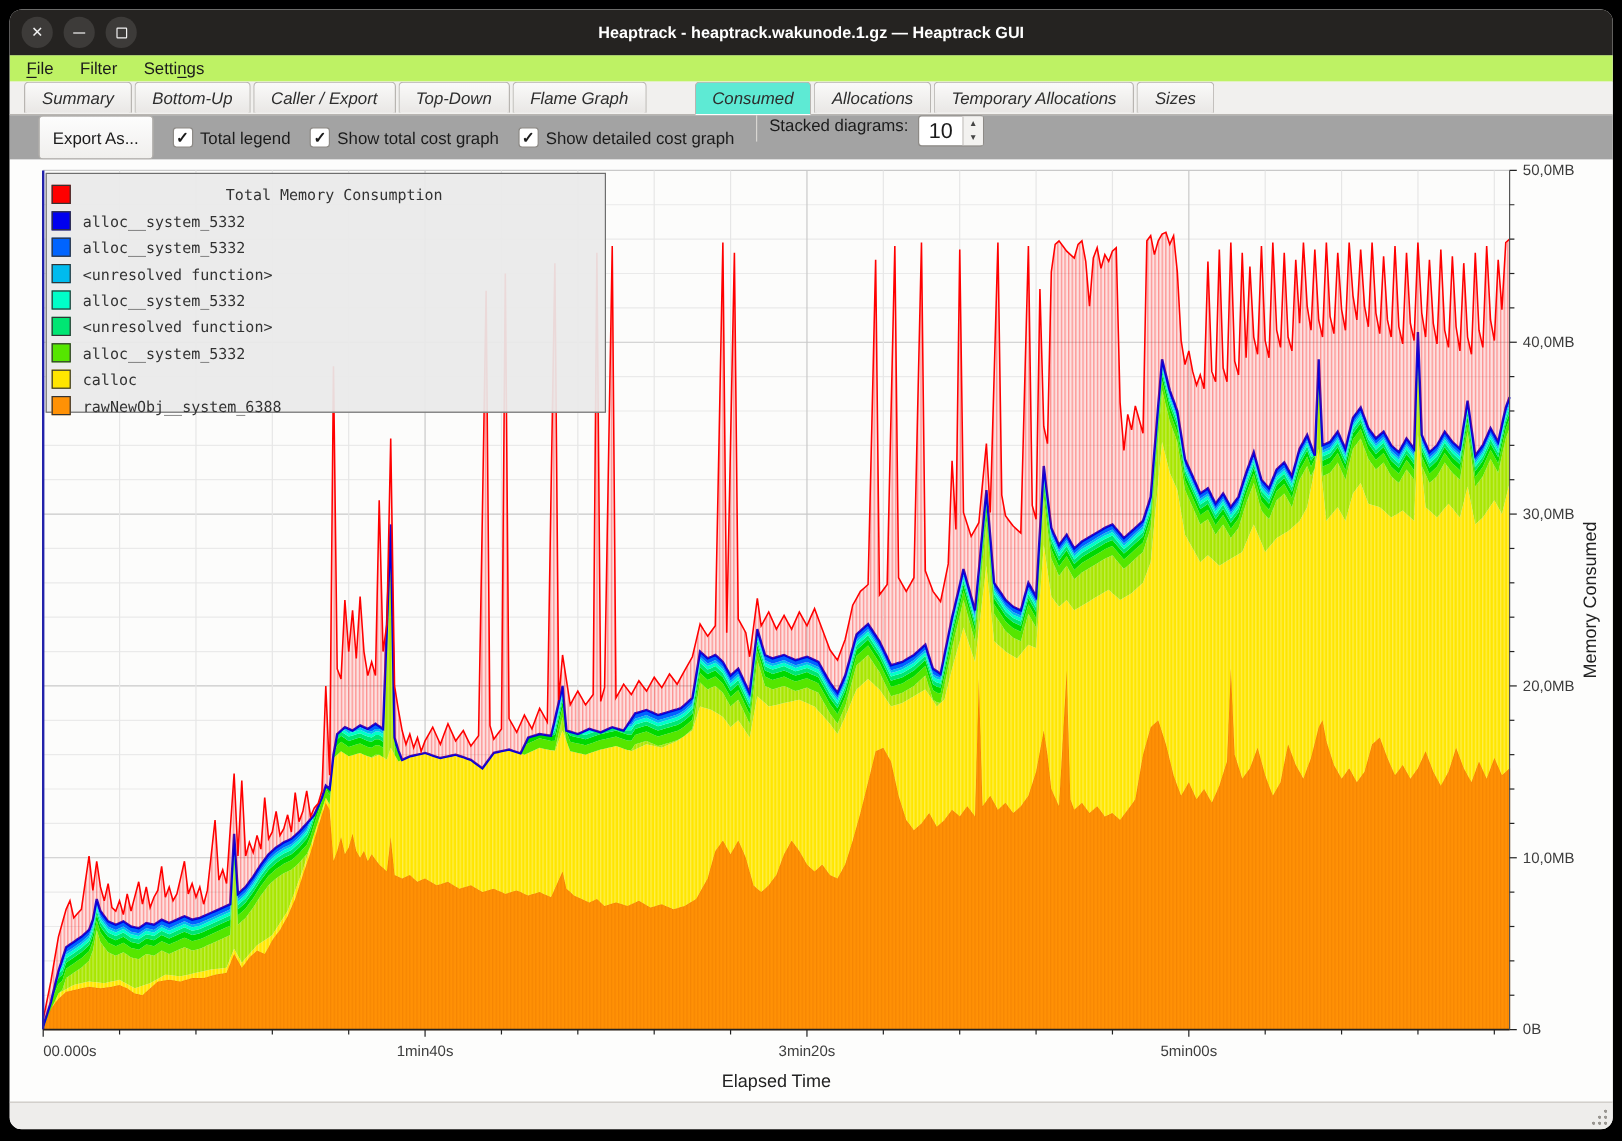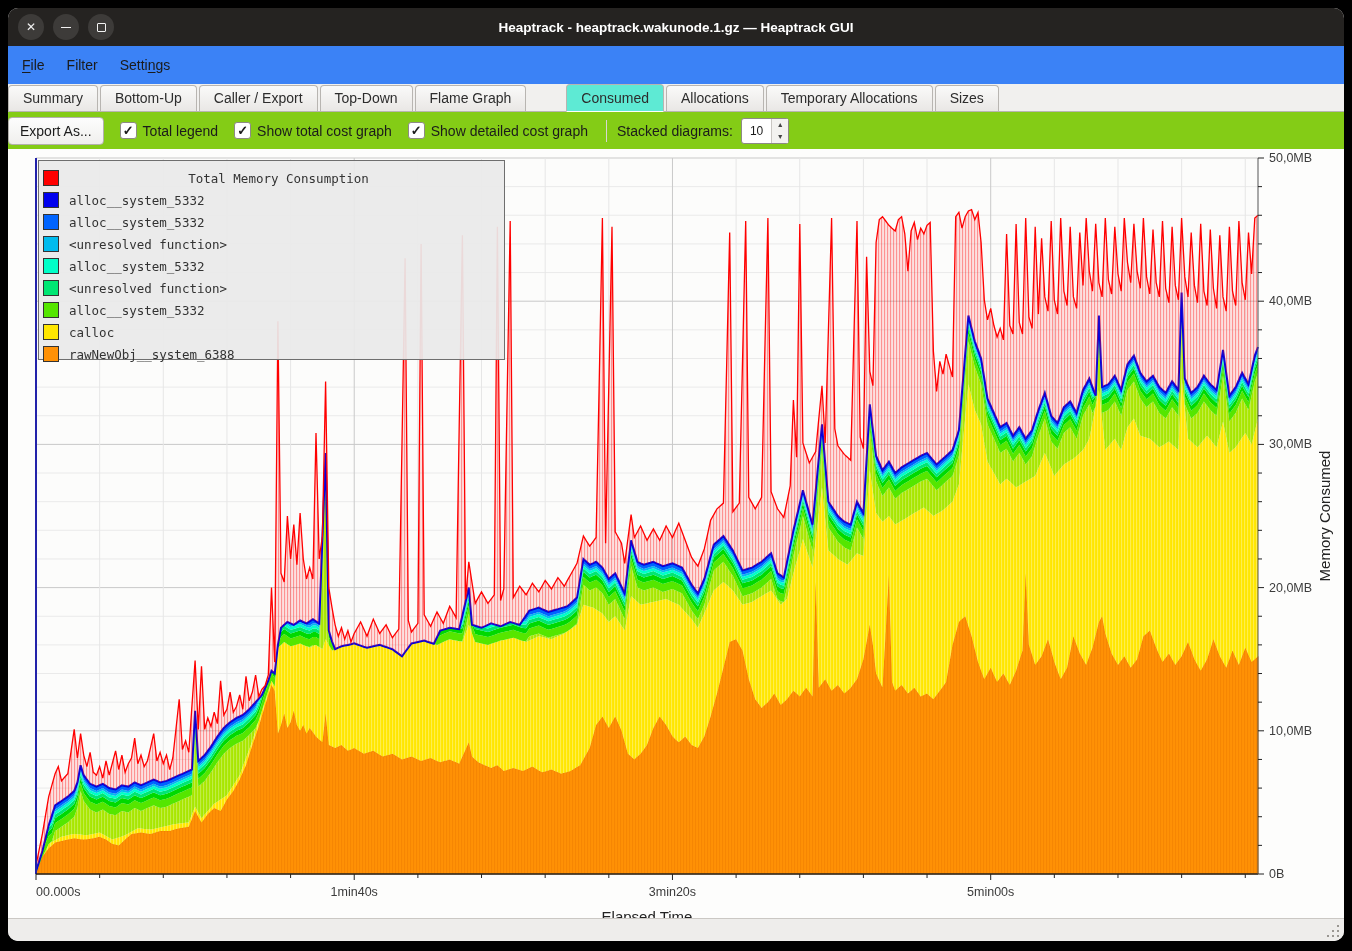--- a/index.html
+++ b/index.html
@@ -4,32 +4,32 @@
 <style>
   * { margin:0; padding:0; box-sizing:border-box; }
   html,body { width:1352px; height:951px; background:#000; font-family:"Liberation Sans", sans-serif; overflow:hidden; }
   .window { position:absolute; left:8px; top:8px; width:1336px; height:933px; border-radius:10px; overflow:hidden; background:#fdfdfc; display:flex; flex-direction:column; }
   .titlebar { height:38px; background:#252321; display:flex; align-items:center; position:relative; flex:none; }
   .winbtns { display:flex; gap:9px; margin-left:10px; }
   .winbtn { width:26px; height:26px; border-radius:50%; background:#3d3b39; color:#f2f2f2; display:flex; align-items:center; justify-content:center; font-size:12px; cursor:default; }
   .winbtn .sq { width:9px; height:9px; border:1.5px solid #f2f2f2; border-radius:1px; }
   .winbtn .mn { width:10px; height:0; border-top:1.8px solid #f2f2f2; }
   .titletext { position:absolute; left:0; right:0; text-align:center; color:#ffffff; font-weight:bold; font-size:13.5px; pointer-events:none; }
-  .menubar { height:38px; background:#3b82f6; display:flex; align-items:center; padding-left:14px; gap:22px; font-size:14px; color:#1b1b1b; flex:none; }
+  .menubar { height:22px; background:#bef264; display:flex; align-items:center; padding-left:14px; gap:22px; font-size:14px; color:#1b1b1b; flex:none; }
   .menubar span u { text-decoration:underline; text-underline-offset:2px; }
-  .tabbar { height:28px; background:#f1f0ee; border-bottom:1px solid #b8b5b1; display:flex; align-items:center; flex:none; }
+  .tabbar { height:28px; background:#f1f0ee; border-bottom:1px solid #b8b5b1; display:flex; align-items:flex-start; padding-left:12px; flex:none;font-style:italic; }
   .tab { height:26px; display:flex; align-items:center; padding:0 14px; font-size:14px; color:#2d2d2d; background:linear-gradient(#fafaf9,#e9e7e5); border:1px solid #b8b5b1; border-bottom:none; border-radius:4px 4px 0 0; margin-right:2px; position:relative; }
   .tab.active { background:#5eead4; height:28px; margin-bottom:-1px; border-bottom:1px solid #fdfdfc; z-index:2;margin-left:38px; }
-  .toolbar { height:37px; background:#84cc16; display:flex; align-items:center; padding-left:0; font-size:14px; color:#1b1b1b; flex:none; }
+  .toolbar { height:37px; background:#a3a3a3; display:flex; padding-left:24px; font-size:14px; color:#1b1b1b; flex:none; }
   .btn { padding:5px 11px; font-size:14px; color:#1b1b1b; background:linear-gradient(#fdfdfd,#f0efed); border:1px solid #b3b0ac; border-radius:4px; }
   .chk { display:flex; align-items:center; gap:6px; margin-left:16px; }
   .chkbox { width:17px; height:17px; background:#fff; border:1px solid #8d8a86; border-radius:3px; display:flex; align-items:center; justify-content:center; font-size:13px; color:#1b1b1b; font-weight:bold; line-height:1; }
   .sep { width:1px; height:22px; background:#d8d6d2; margin:0 10px 0 18px; }
   .spin { display:flex; align-items:stretch; margin-left:8px; border:1px solid #8d8a86; border-radius:3px; background:#fff; height:26px; }
-  .spinval { padding:3px 8px; font-size:12px; display:flex; align-items:center; }
+  .spinval { padding:3px 8px; font-size:18px; display:flex; align-items:center; }
   .spinarrows { display:flex; flex-direction:column; border-left:1px solid #c9c6c2; background:#f3f2f0; width:17px; }
   .spinarrows div { flex:1; display:flex; align-items:center; justify-content:center; font-size:7px; color:#444; }
   .chartarea { position:relative; flex:1; background:#fdfdfc; }
   .chartarea svg { position:absolute; left:0; top:0; }
   .legend { position:absolute; left:30px; top:11px; width:467px; background:rgba(233,233,233,0.93); border:1px solid #6e6e6e; font-family:"DejaVu Sans Mono","Liberation Mono",monospace; font-size:12.5px; color:#333; z-index:3; }
   .lrow { height:22px; display:flex; align-items:center; padding:12px 6px 0 4px; }
   .lswatch { width:16px; height:16px; border:1px solid #333; flex:none; }
   .lrow .ltext { margin-left:10px; white-space:pre; }
   .lrow.ltitle .ltext { flex:1; text-align:center; margin-left:0; }
   .statusbar { height:23px; background:#eeedeb; border-top:1px solid #cbc8c4; flex:none; position:relative; }

